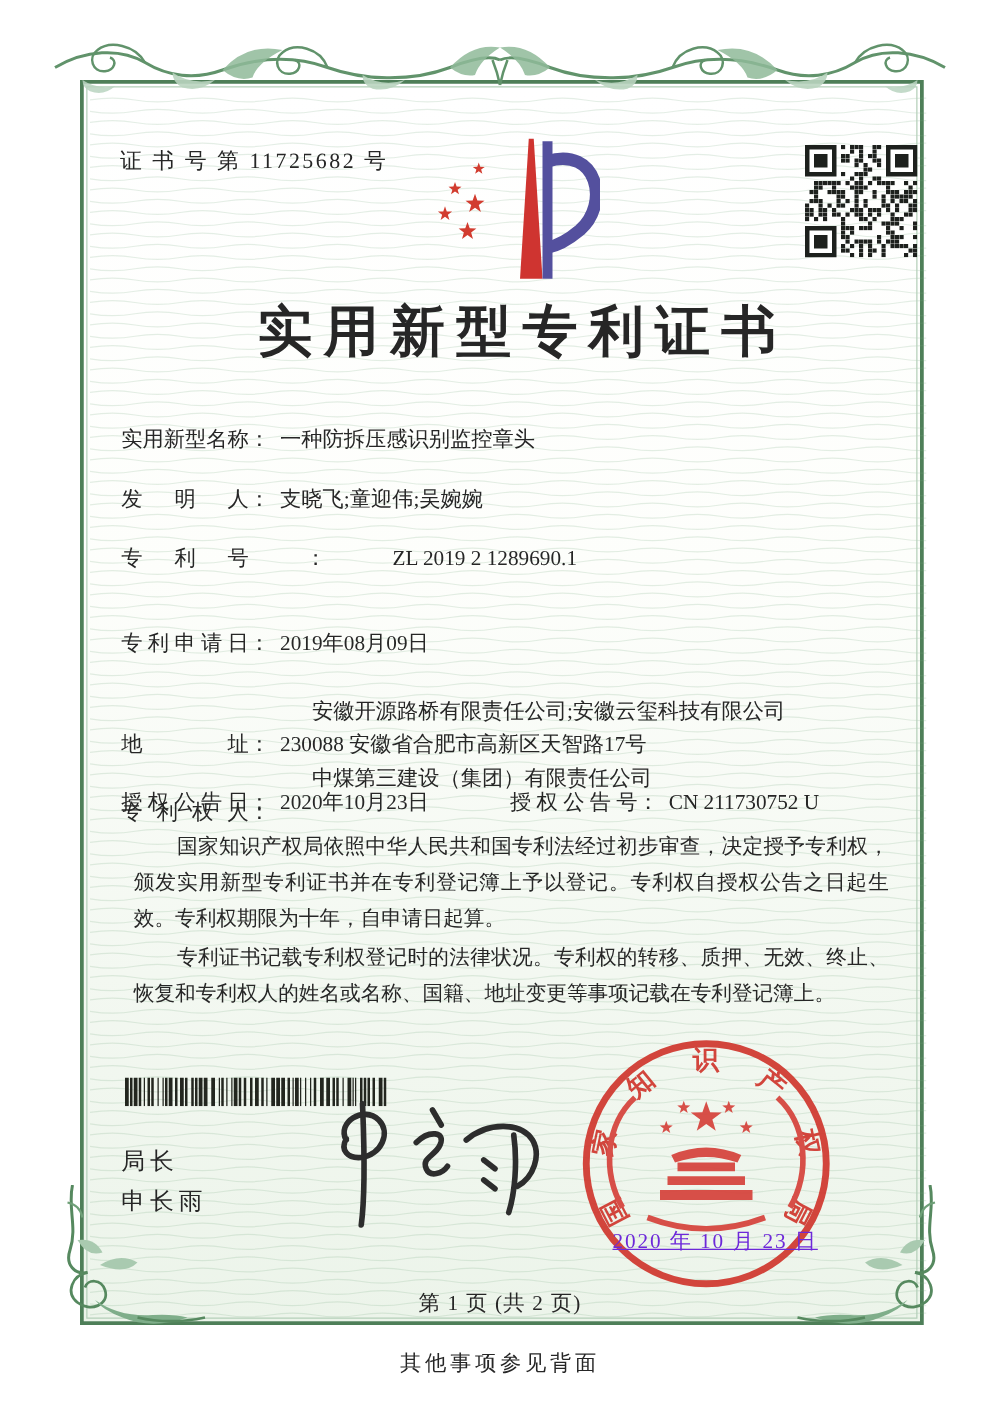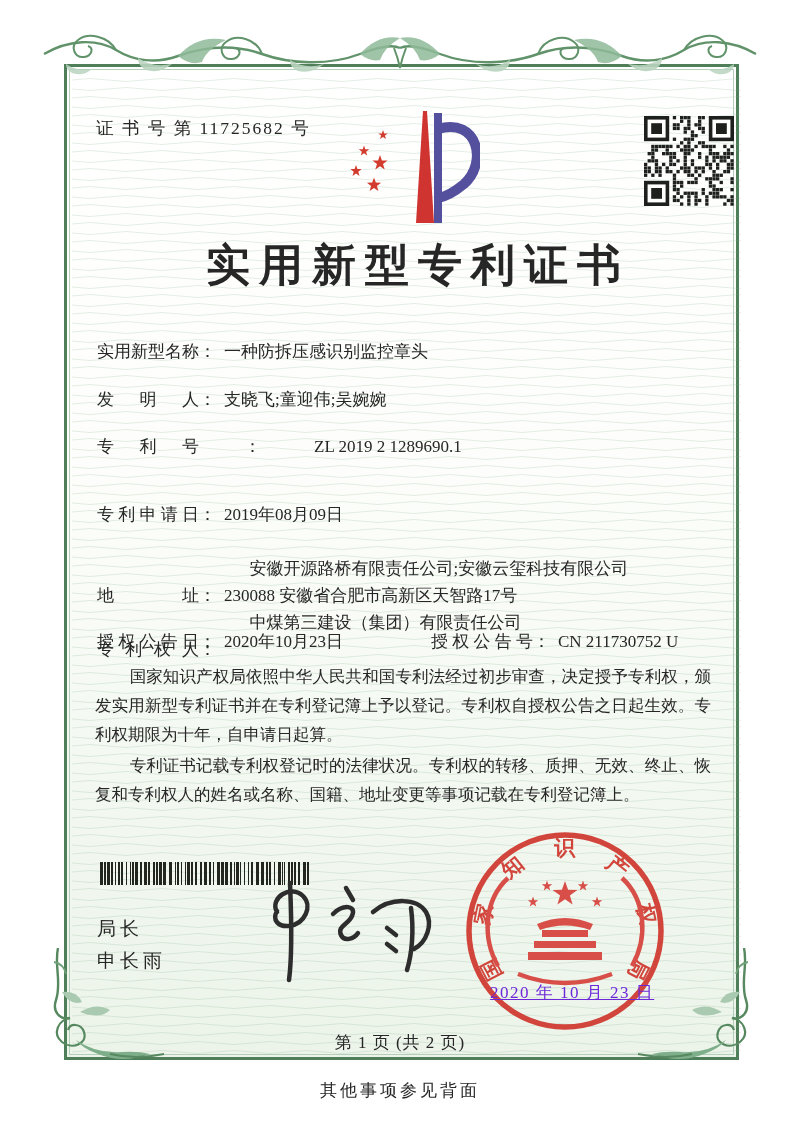--- a/index.html
+++ b/index.html
@@ -23,21 +23,21 @@
   .title{position:absolute;left:18px;top:236px;width:100%;text-align:center;font-size:44px;
          font-weight:700;letter-spacing:9px;z-index:2;}
   
   .frow{position:absolute;display:flex;align-items:flex-end;font-size:17px;line-height:27px;z-index:2;}
   .flabel{display:inline-block;width:102px;text-align:justify;text-align-last:justify;}
   .fcolon{display:inline-block;margin-right:8px;}
   .fvalue{white-space:pre-wrap;}
   
   .body-text{position:absolute;left:95px;top:662px;width:616px;font-size:16.5px;line-height:29px;
              text-align:justify;z-index:2;}
-  .body-text p{margin:0 0 2px 0;text-indent:2.1em;}
+  .body-text p{margin:0 0 2px 12px;text-indent:2.1em;}
   
   .barcode{position:absolute;left:100px;top:862px;width:212px;height:23px;z-index:2;}
   .signoff-title{position:absolute;left:97px;top:916px;font-size:19px;letter-spacing:4px;z-index:2;
                  font-family:Liberation Serif, serif;}
   .signoff-name{position:absolute;left:97px;top:948px;font-size:19px;letter-spacing:4px;z-index:2;
                 font-family:"Liberation Sans","DejaVu Sans",sans-serif;}
   .signature{position:absolute;left:215px;top:878px;width:225px;height:108px;z-index:2;}
   .seal{position:absolute;left:462px;top:828px;width:206px;height:206px;z-index:2;opacity:0.93;}
   .seal-date{position:absolute;left:490px;top:981px;width:160px;font-size:17px;letter-spacing:1.5px;
              color:#6d28d9;z-index:4;white-space:nowrap;text-decoration:underline;}
@@ -463,21 +463,21 @@
   <div class="frow" style="left:97px;top:582px;">
     <span class="flabel">地址</span>
     <span class="fcolon">：</span>
     <span class="fvalue">230088 安徽省合肥市高新区天智路17号</span>
   </div>
   <div class="frow" style="left:97px;top:628px;">
     <span class="flabel">授权公告日</span>
     <span class="fcolon">：</span>
     <span class="fvalue">2020年10月23日</span>
   </div>
-  <div class="frow" style="left:408px;top:628px;margin-left:23px;">
+  <div class="frow" style="left:408px;top:628px;">
     <span class="flabel">授权公告号</span>
     <span class="fcolon">：</span>
     <span class="fvalue">CN 211730752 U</span>
   </div>
 
   <div class="body-text">
     <p>国家知识产权局依照中华人民共和国专利法经过初步审查，决定授予专利权，颁发实用新型专利证书并在专利登记簿上予以登记。专利权自授权公告之日起生效。专利权期限为十年，自申请日起算。</p>
     <p>专利证书记载专利权登记时的法律状况。专利权的转移、质押、无效、终止、恢复和专利权人的姓名或名称、国籍、地址变更等事项记载在专利登记簿上。</p>
   </div>
 

